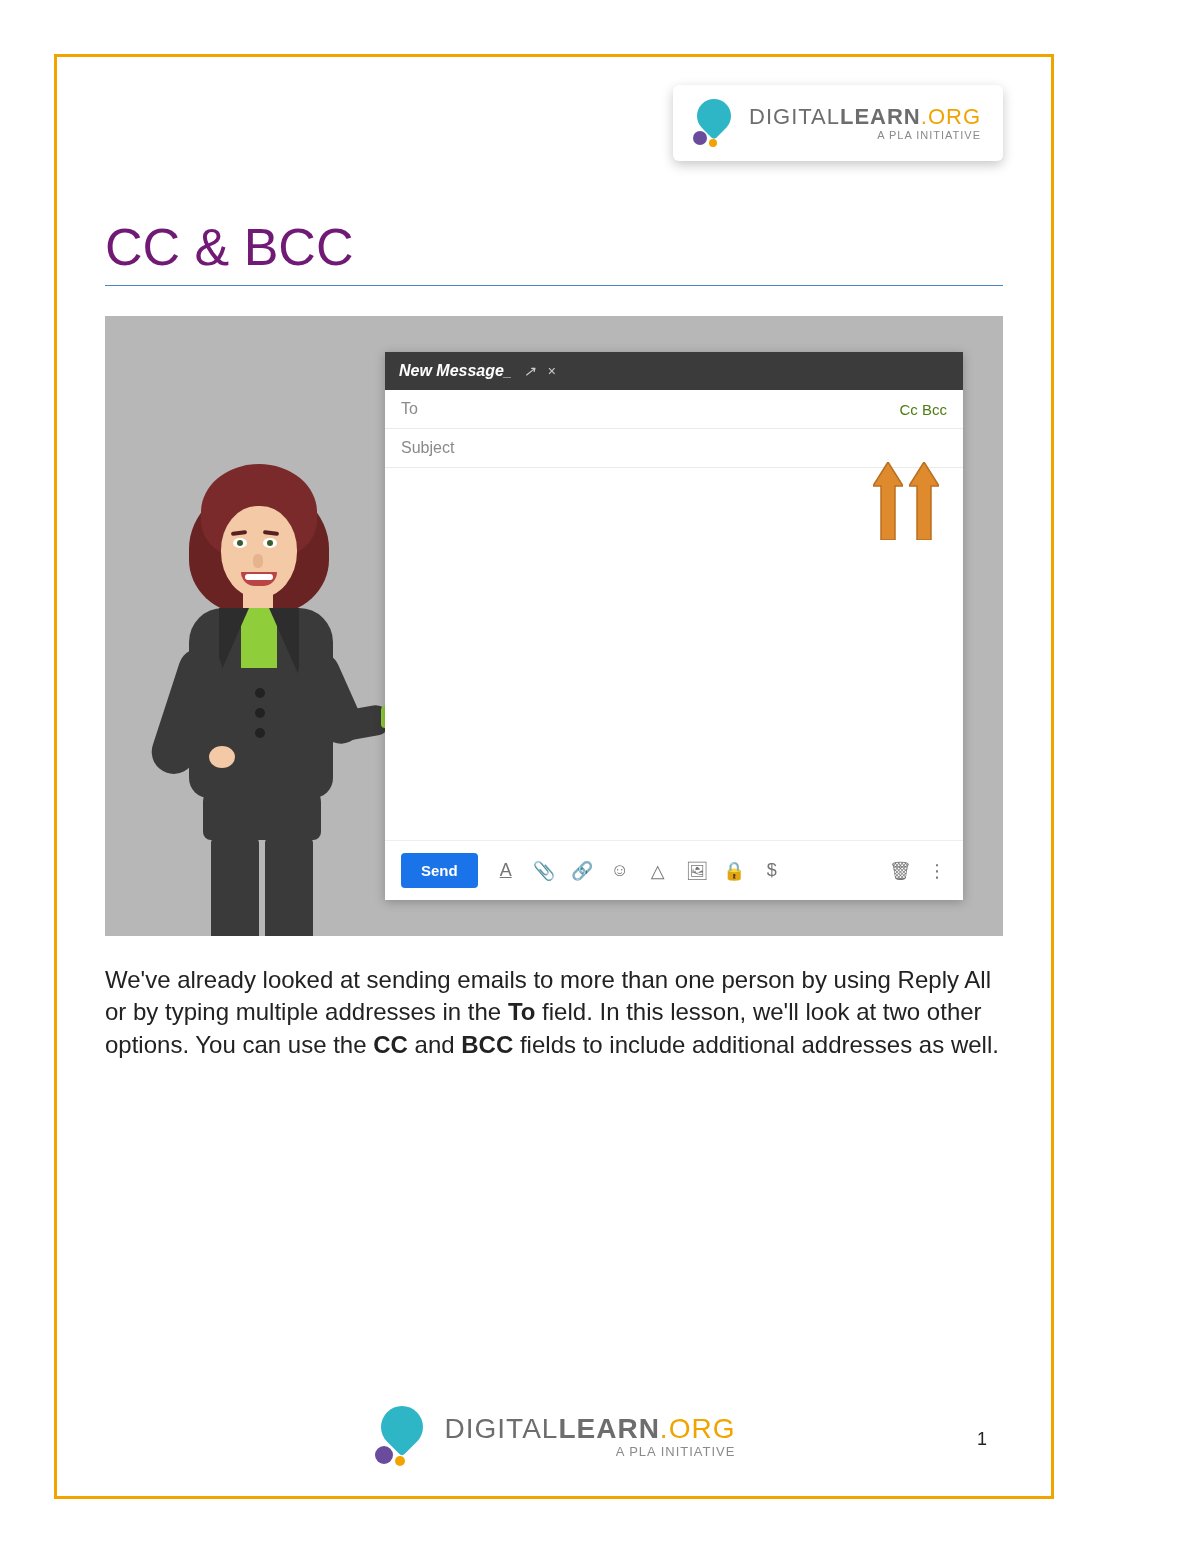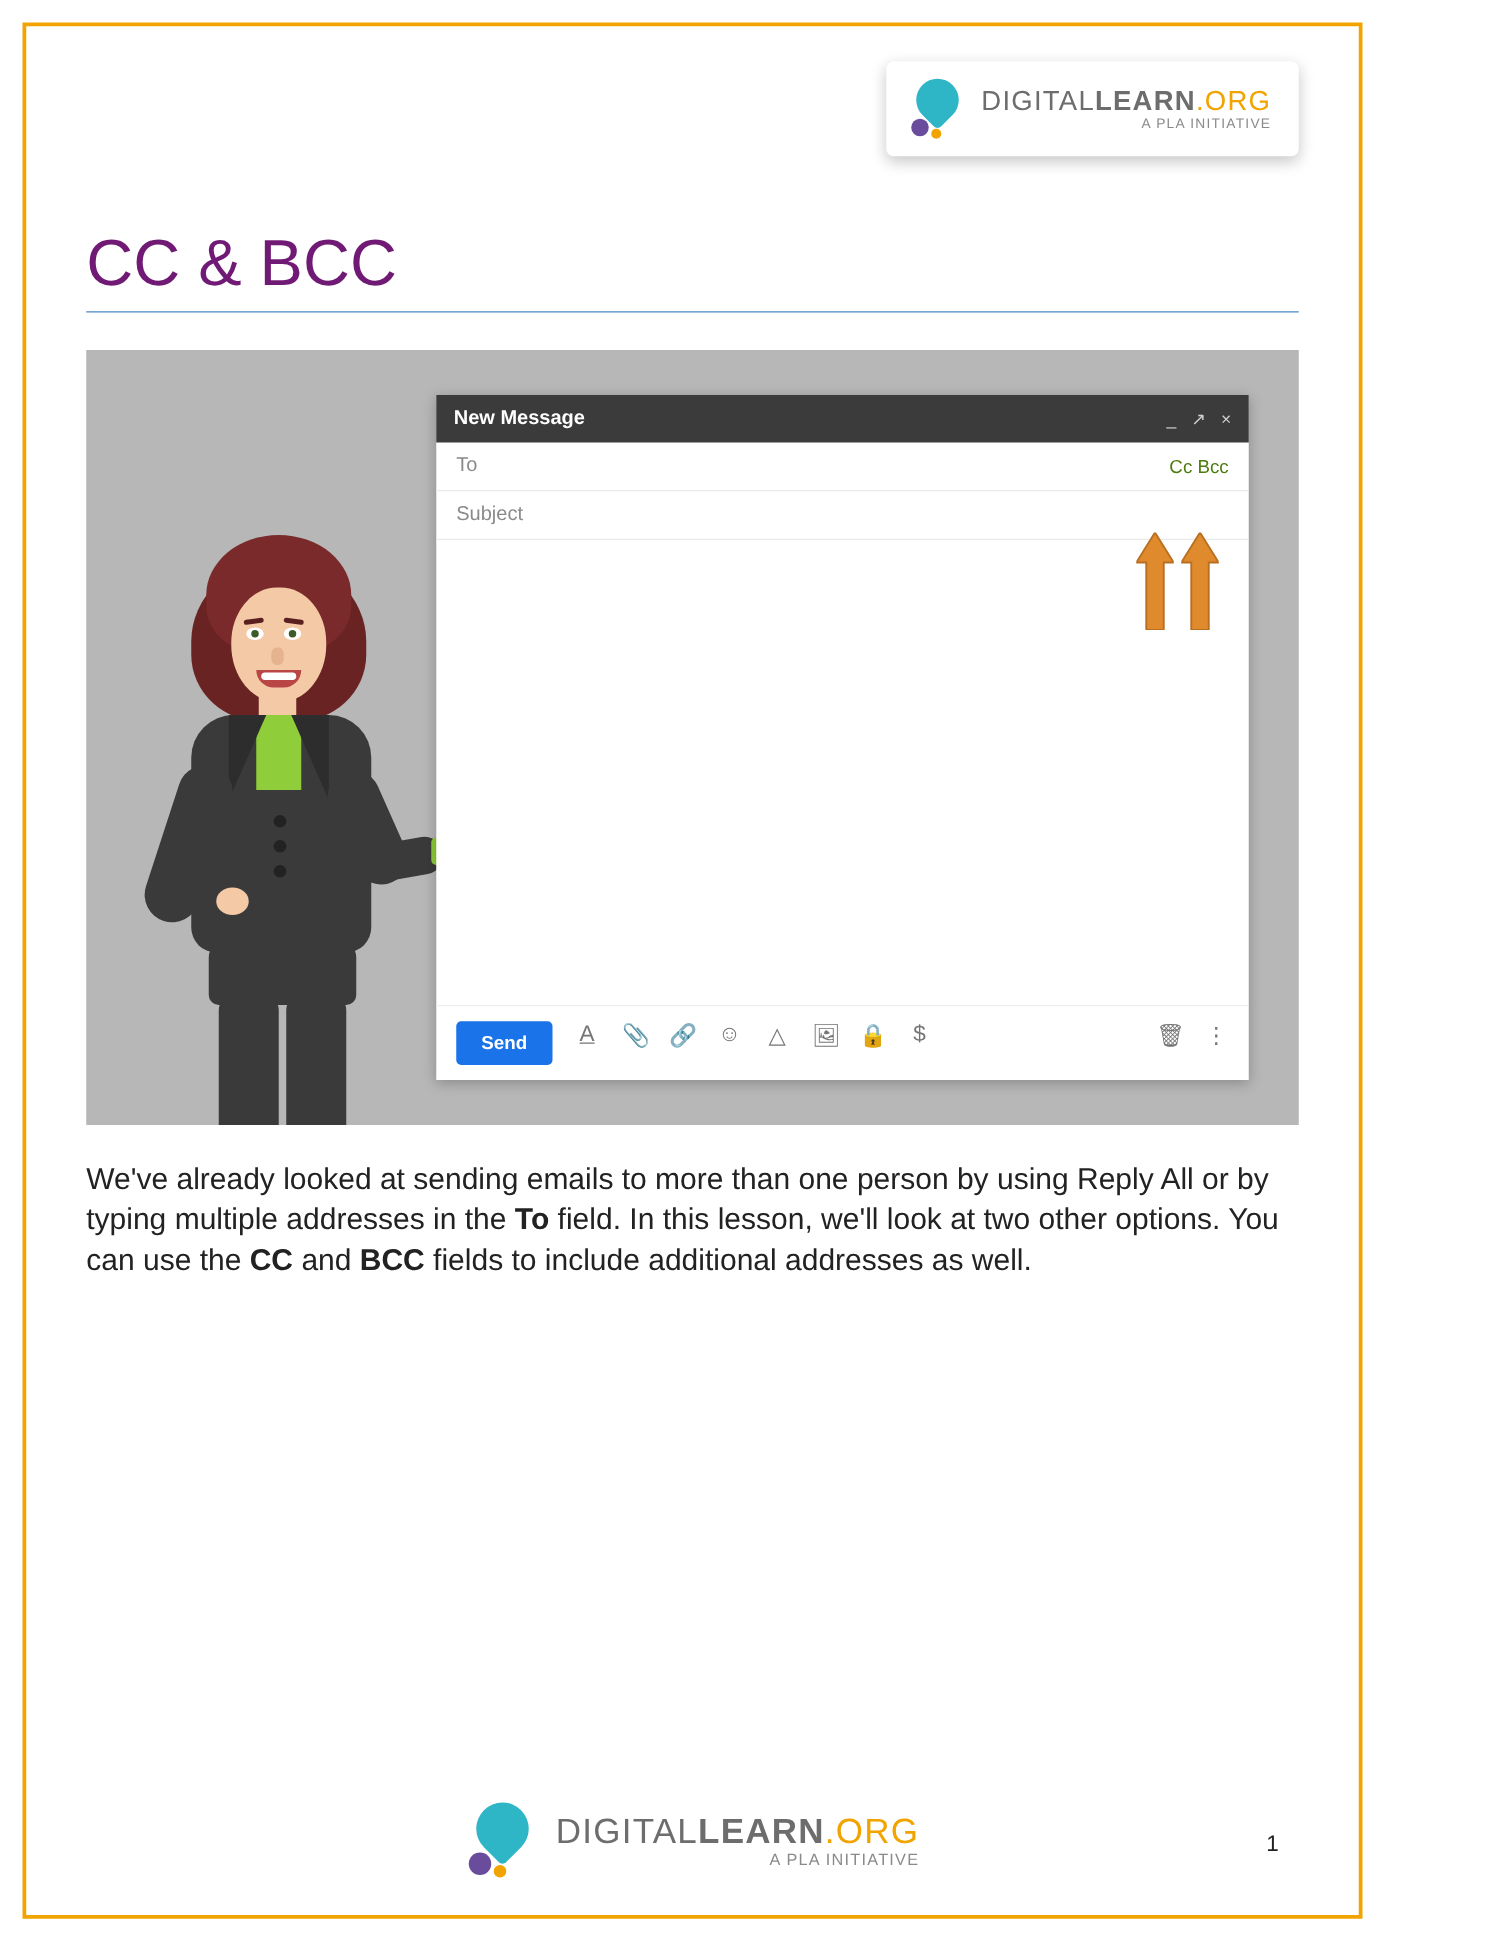--- a/index.html
+++ b/index.html
@@ -5,21 +5,21 @@
   body {
     margin: 0;
     padding: 0;
     background: #fff;
     font-family: Arial, Helvetica, sans-serif;
   }
   .page {
     width: 1108px;
     height: 1553px;
     box-sizing: border-box;
-    padding: 18px;
+    padding: 54px;
     position: relative;
   }
   .frame {
     width: 100%;
     height: 100%;
     border: 3px solid #f1a400;
     box-sizing: border-box;
     position: relative;
     padding: 40px 48px 30px 48px;
   }
@@ -239,21 +239,21 @@
     flex-direction: column;
   }
   .compose-header {
     background: #3b3b3b;
     color: #fff;
     font-size: 16px;
     font-weight: 700;
     padding: 10px 14px;
     display: flex;
     align-items: center;
-    justify-content: space-between;
+    font-style: italic;
   }
   .compose-header .controls {
     display: flex;
     gap: 12px;
     color: #cfcfcf;
     font-size: 14px;
     font-weight: 400;
   }
   .compose-header .controls span { cursor: default; }
   .compose-row {
@@ -276,20 +276,21 @@
     width: 30px;
     height: 78px;
   }
   .arrow.a1 { right: 60px; }
   .arrow.a2 { right: 24px; }
   .arrow svg { width: 100%; height: 100%; }
 
   .compose-toolbar {
     padding: 12px 16px;
     display: flex;
+    align-items: center;
     gap: 18px;
     border-top: 1px solid #eee;
   }
   .send-btn {
     background: #1a73e8;
     color: #fff;
     font-weight: 700;
     font-size: 15px;
     border-radius: 4px;
     padding: 9px 20px;

